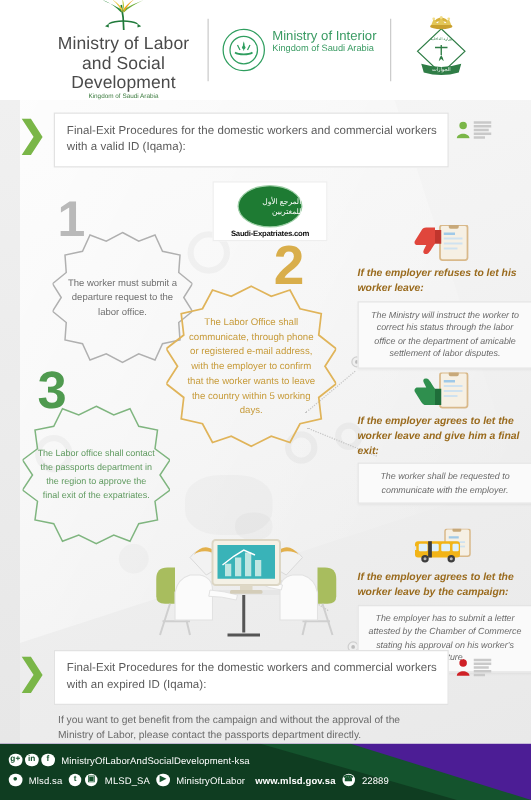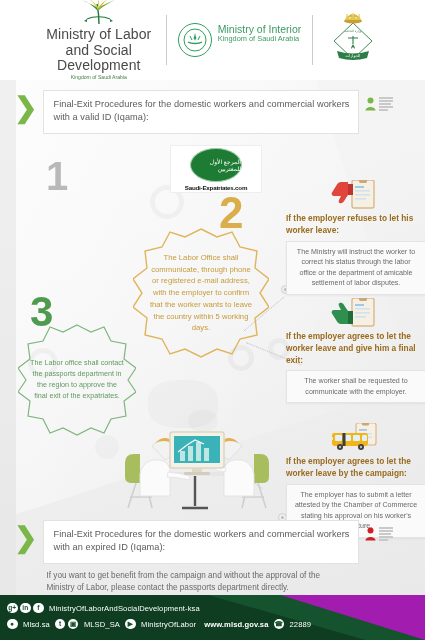--- a/index.html
+++ b/index.html
@@ -80,21 +80,21 @@
   .step { position:absolute; }
   .step-num { position:absolute; font-size:40px; font-weight:700; line-height:.8; }
   .gear-shape {
     position:relative; display:flex; align-items:center; justify-content:center;
     text-align:center;
   }
   .gear-shape svg { position:absolute; top:0; left:0; }
   .gear-text { position:relative; z-index:2; padding:0 10px; }
 
   
-  .callout { position:absolute; width:140px; }
+  .callout { position:absolute; width:140px;font-style:italic; }
   .callout-icon { height:30px; display:flex; align-items:flex-end; justify-content:center; margin-bottom:3px;}
   .callout-h {
     font-size:8.3px; font-weight:700; color:#9a6b1e; line-height:1.42; margin-bottom:4px;
   }
   .callout-body {
     background:#fafafa; border:1px solid #e4e4e4; padding:5px 6px;
     font-size:7.1px; color:#6a6a6a; line-height:1.48;
     box-shadow:0 1px 2px rgba(0,0,0,.05);
     text-align:center;
   }
@@ -120,21 +120,21 @@
     border:1.5px solid #9ecfa7;
   }
   .se-cap { font-size:6.2px; font-weight:700; color:#111; letter-spacing:-.2px; margin-top:2px;}
 
   
   .illu { position:absolute; }
 
   
   .footer {
     position:absolute; left:0; bottom:0; width:425px; height:45px;
-    background:#a21caf; overflow:hidden;
+    background:#4c1d95; overflow:hidden;
   }
   .footer-green {
     position:absolute; left:0; top:0; width:425px; height:45px;
     background:#14532d;
     clip-path: polygon(0 0, 66% 0, 100% 100%, 0 100%);
   }
   .footer-dark {
     position:absolute; left:0; top:0; width:425px; height:45px;
     background:#0f3d21;
     clip-path: polygon(0 0, 49% 0, 86% 100%, 0 100%);
@@ -266,20 +266,26 @@
 
     <div class="se-logo" style="left:170px;top:65px;width:92px;height:48px;">
       <div class="se-oval">
         <span style="color:#fff;font-size:6px;direction:rtl;">المرجع الأول للمغتربين</span>
       </div>
       <div class="se-cap">Saudi-Expatriates.com</div>
     </div>
 
     <div class="step" style="left:42px;top:80px;">
       <div class="step-num" style="left:4px;top:0px;color:#b9b9b9;">1</div>
+      <div class="gear-shape" style="width:112px;height:112px;margin-top:22px;">
+        <svg width="112" height="112" viewBox="0 0 112 112">
+          <polygon points="56,4 69,11 82,6 88,19 102,22 101,36 112,45 105,56 112,67 101,76 102,90 88,93 82,106 69,101 56,108 43,101 30,106 24,93 10,90 11,76 0,67 7,56 0,45 11,36 10,22 24,19 30,6 43,11" fill="none" stroke="#b0b0b0" stroke-width="1.2"></polygon>
+        </svg>
+        <div class="gear-text" style="font-size:7.6px;color:#6f6f6f;line-height:1.5;">The worker must submit a departure request to the labor office.</div>
+      </div>
     </div>
 
     <div class="step" style="left:133px;top:115px;">
       <div class="step-num" style="left:86px;top:0px;color:#d9ae4b;font-size:44px;">2</div>
       <div class="gear-shape" style="width:136px;height:136px;margin-top:30px;">
         <svg width="136" height="136" viewBox="0 0 136 136">
           <polygon points="68,4 84,12 99,7 107,22 124,26 122,43 136,54 127,68 136,82 122,93 124,110 107,114 99,129 84,124 68,132 52,124 37,129 29,114 12,110 14,93 0,82 9,68 0,54 14,43 12,26 29,22 37,7 52,12" fill="none" stroke="#e0b45a" stroke-width="1.4"></polygon>
         </svg>
         <div class="gear-text" style="font-size:7.7px;color:#c79b3a;line-height:1.52;padding:0 14px;">The Labor Office shall communicate, through phone or registered e-mail address, with the employer to confirm that the worker wants to leave the country within 5 working days.</div>
       </div>

